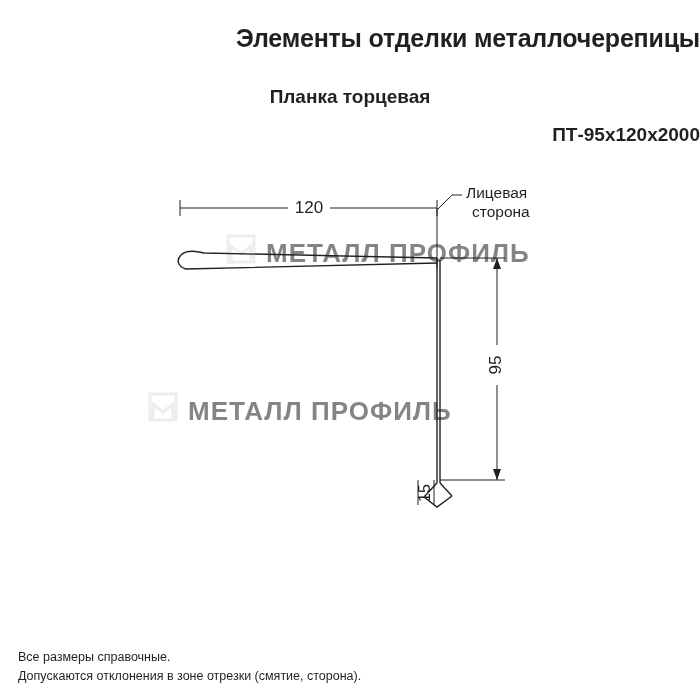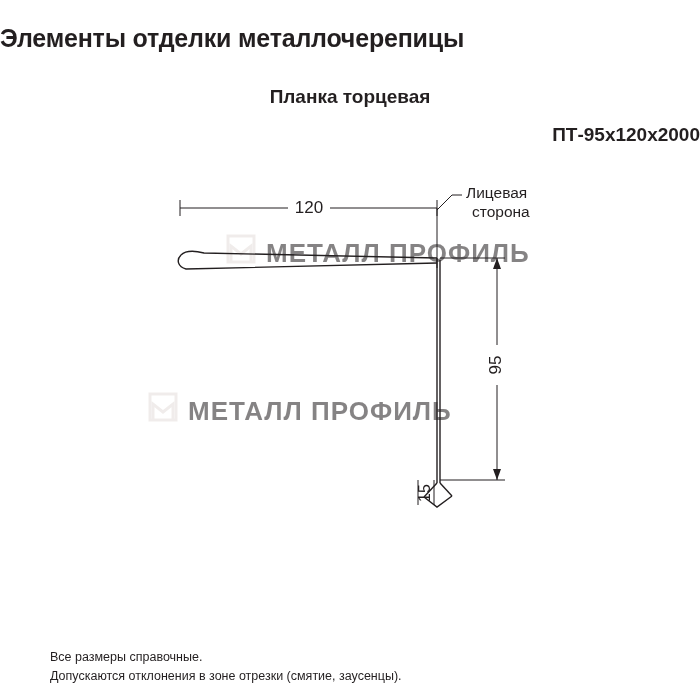--- a/index.html
+++ b/index.html
@@ -17,21 +17,21 @@
   .page {
     position: relative;
     width: 700px;
     height: 700px;
   }
   .title-main {
     position: absolute;
     top: 24px;
     left: 0;
     width: 700px;
-    text-align: left;
+    text-align: right;
     font-size: 25px;
     font-weight: bold;
     letter-spacing: -0.2px;
   }
   .title-sub {
     position: absolute;
     top: 86px;
     left: 0;
     width: 700px;
     text-align: center;
@@ -57,21 +57,20 @@
   .footer {
     position: absolute;
     left: 18px;
     bottom: 14px;
     font-size: 12.5px;
     line-height: 19px;
     color: #231f20;
   }
   .footer div {
     white-space: nowrap;
-    margin-left: 32px;
   }
   svg text {
     font-family: "Liberation Sans", sans-serif;
     fill: #231f20;
   }
 </style>
 </head>
 <body>
 
 <div class="page">
@@ -131,16 +130,16 @@
       <line x1="437" y1="60" x2="452" y2="45" stroke="#231f20" stroke-width="1"></line>
       <line x1="452" y1="45" x2="462" y2="45" stroke="#231f20" stroke-width="1"></line>
       <text x="466" y="44" font-size="15.5" dominant-baseline="middle">Лицевая</text>
       <text x="472" y="63" font-size="15.5" dominant-baseline="middle">сторона</text>
 
     </svg>
   </div>
 
   <div class="footer">
     <div>Все размеры справочные.</div>
-    <div>Допускаются отклонения в зоне отрезки (смятие, заусенцы).</div>
+    <div>Допускаются отклонения в зоне отрезки (смятие, сторона).</div>
   </div>
 
 </div>
 
 </body></html>

